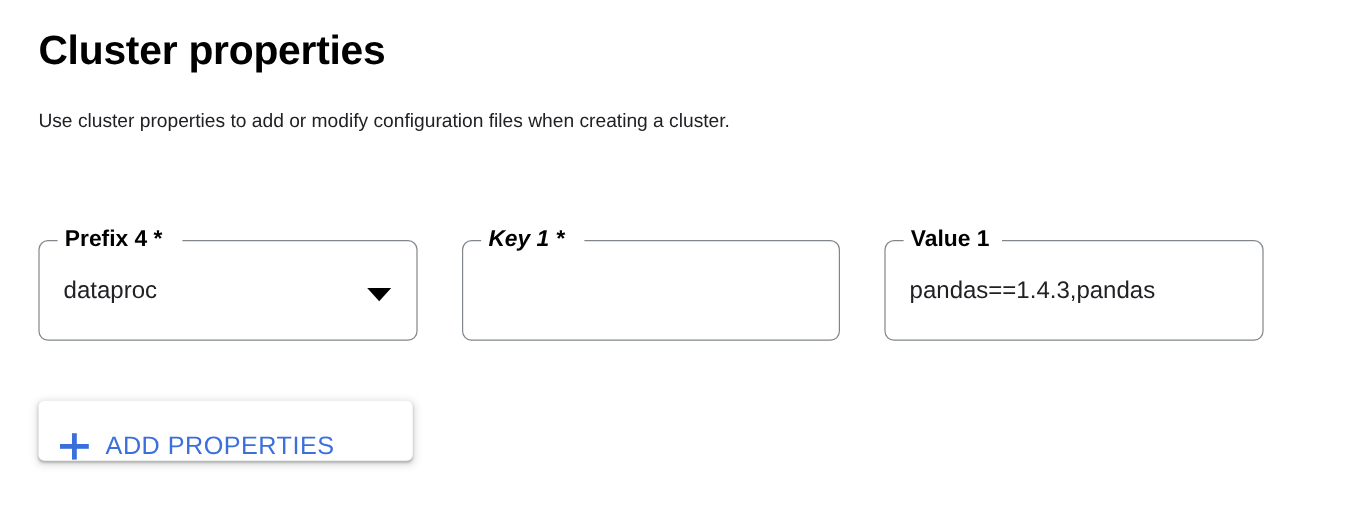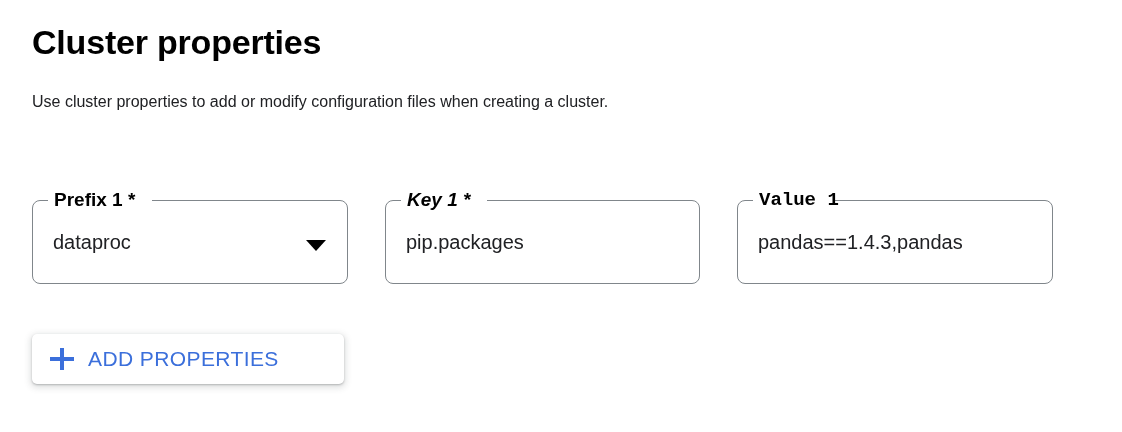--- a/index.html
+++ b/index.html
@@ -121,36 +121,36 @@
   #field-prefix { left: 32px;  width: 316px; }
   #field-prefix .field-notch  { left: 16px; width: 104px; }
   #field-prefix .field-label  { left: 22px; }
 
   #field-key    { left: 385px; width: 315px; }
   #field-key .field-notch     { left: 16px; width: 86px; }
   #field-key .field-label     { left: 22px; font-style: italic; }
 
   #field-value  { left: 737px; width: 316px; }
   #field-value .field-notch   { left: 16px; width: 82px; }
-  #field-value .field-label   { left: 22px; font-family: Liberation Mono, monospace; }
+  #field-value .field-label   { left: 22px; }
 
   
   .add-button {
     position: absolute;
     left: 32px;
     top: 334px;
     width: 312px;
     height: 50px;
     background: #ffffff;
     border: none;
     border-radius: 5px;
     box-shadow: 0 1px 2px 0 rgba(60,64,67,0.30),
                 0 2px 6px 2px rgba(60,64,67,0.15);
     display: flex;
-    align-items: center;
+    align-items: flex-end;
     padding: 0 18px;
     box-sizing: border-box;
     cursor: pointer;
     font-family: "Liberation Sans", sans-serif;
   }
 
   .plus-icon {
     position: relative;
     width: 24px;
     height: 24px;
@@ -185,30 +185,29 @@
 
 <div class="page">
 
   <div class="page-title">Cluster properties</div>
 
   <div class="page-subtitle">Use cluster properties to add or modify configuration files when creating a cluster.</div>
 
   <div class="field" id="field-prefix">
     <div class="field-outline"></div>
     <div class="field-notch"></div>
-    <div class="field-label">Prefix 1 *</div>
+    <div class="field-label">Prefix 4 *</div>
     <div class="field-value has-arrow">dataproc</div>
     <div class="dropdown-arrow"></div>
   </div>
 
   <div class="field" id="field-key">
     <div class="field-outline"></div>
     <div class="field-notch"></div>
     <div class="field-label">Key 1 *</div>
-    <div class="field-value">pip.packages</div>
   </div>
 
   <div class="field" id="field-value">
     <div class="field-outline"></div>
     <div class="field-notch"></div>
     <div class="field-label">Value 1</div>
     <div class="field-value">pandas==1.4.3,pandas</div>
   </div>
 
   <button class="add-button">

